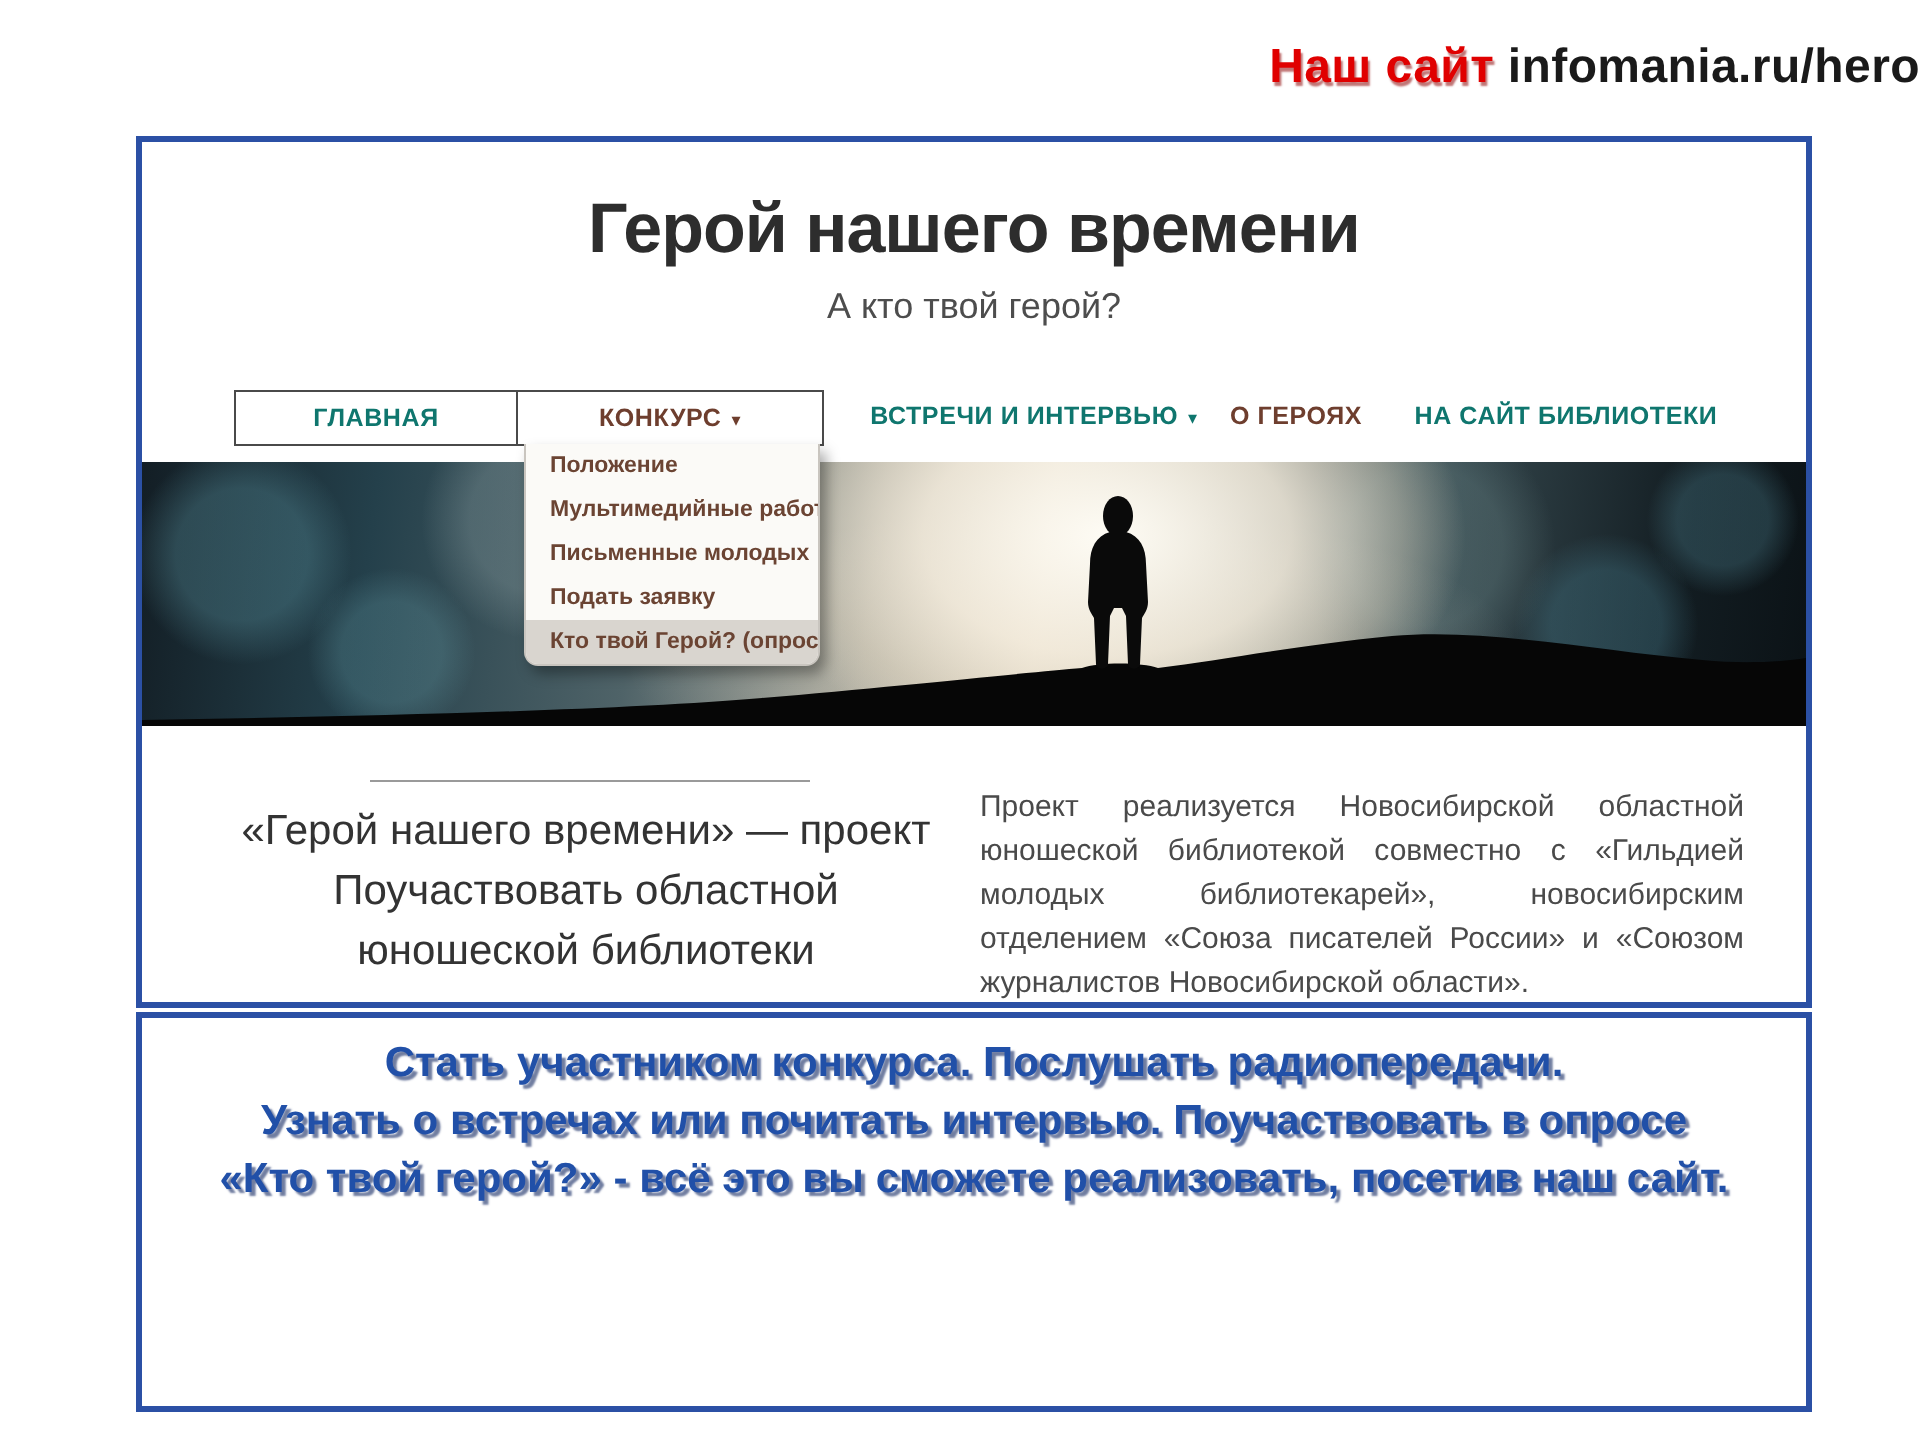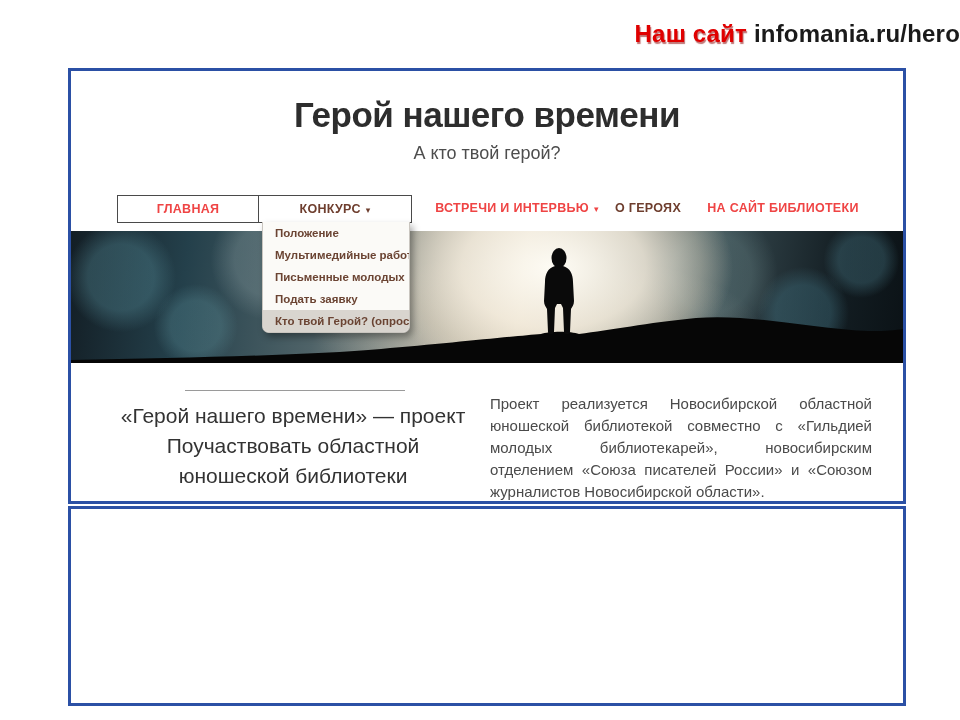--- a/index.html
+++ b/index.html
@@ -24,21 +24,21 @@
 
   .nav-row{position:absolute;top:124px;left:0;width:100%;height:28px;font-size:12.5px;font-weight:bold;letter-spacing:0.3px;}
   .nav-boxed{position:absolute;left:46px;top:0;height:26px;display:flex;border:1px solid #4a4a4a;background:#fff;}
   .nav-cell{display:flex;align-items:center;justify-content:center;height:100%;cursor:pointer;}
   .nav-cell.home{width:140px;border-right:1px solid #4a4a4a;}
   .nav-cell.contest{width:152px;}
   .nav-plain{position:absolute;top:0;height:26px;display:flex;align-items:center;justify-content:center;cursor:pointer;}
   .nav-meetings{left:356px;width:180px;}
   .nav-heroes{left:542px;width:70px;}
   .nav-library{left:622px;width:180px;}
-  .c-green{color:#ef4444;}
+  .c-green{color:#0f766e;}
   .c-brown{color:#6e3e2e;}
   .arrow{font-size:9px;margin-left:5px;position:relative;top:1px;}
 
   
   .dropdown{position:absolute;left:191px;top:151px;width:146px;z-index:6;
     background:#fbfaf7;border:1px solid #c9c5bf;border-top:none;
     border-radius:0 0 7px 7px;box-shadow:3px 4px 7px rgba(0,0,0,0.35);overflow:hidden;}
   .dropdown-item{font-size:11.5px;font-weight:bold;color:#6b4433;padding:3px 12px;line-height:16px;cursor:pointer;white-space:nowrap;}
   .dropdown-item.active{background:#d9d5cf;}
 
@@ -131,15 +131,20 @@
     <div class="about-left">
       <div>«Герой нашего времени» — проект</div>
       <div>Поучаствовать областной</div>
       <div>юношеской библиотеки</div>
     </div>
     <div class="about-right">Проект реализуется Новосибирской областной юношеской библиотекой совместно с «Гильдией молодых библиотекарей», новосибирским отделением «Союза писателей России» и «Союзом журналистов Новосибирской области».</div>
 
   </div>
 
   <div class="frame cta-box">
+    <div class="cta-lines">
+      <div>Стать участником конкурса. Послушать радиопередачи.</div>
+      <div>Узнать о встречах или почитать интервью. Поучаствовать в опросе</div>
+      <div>«Кто твой герой?»  - всё это вы сможете реализовать, посетив наш сайт.</div>
+    </div>
   </div>
 
 </div>
 
 </body></html>

